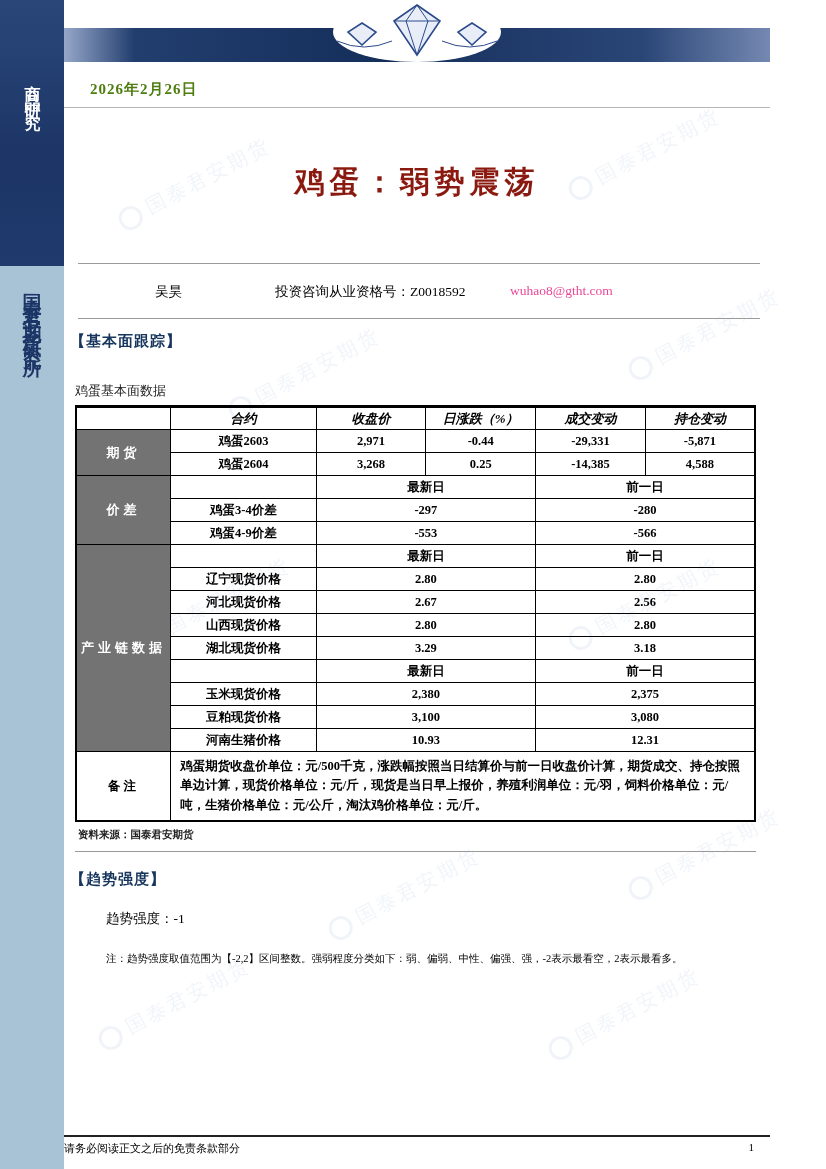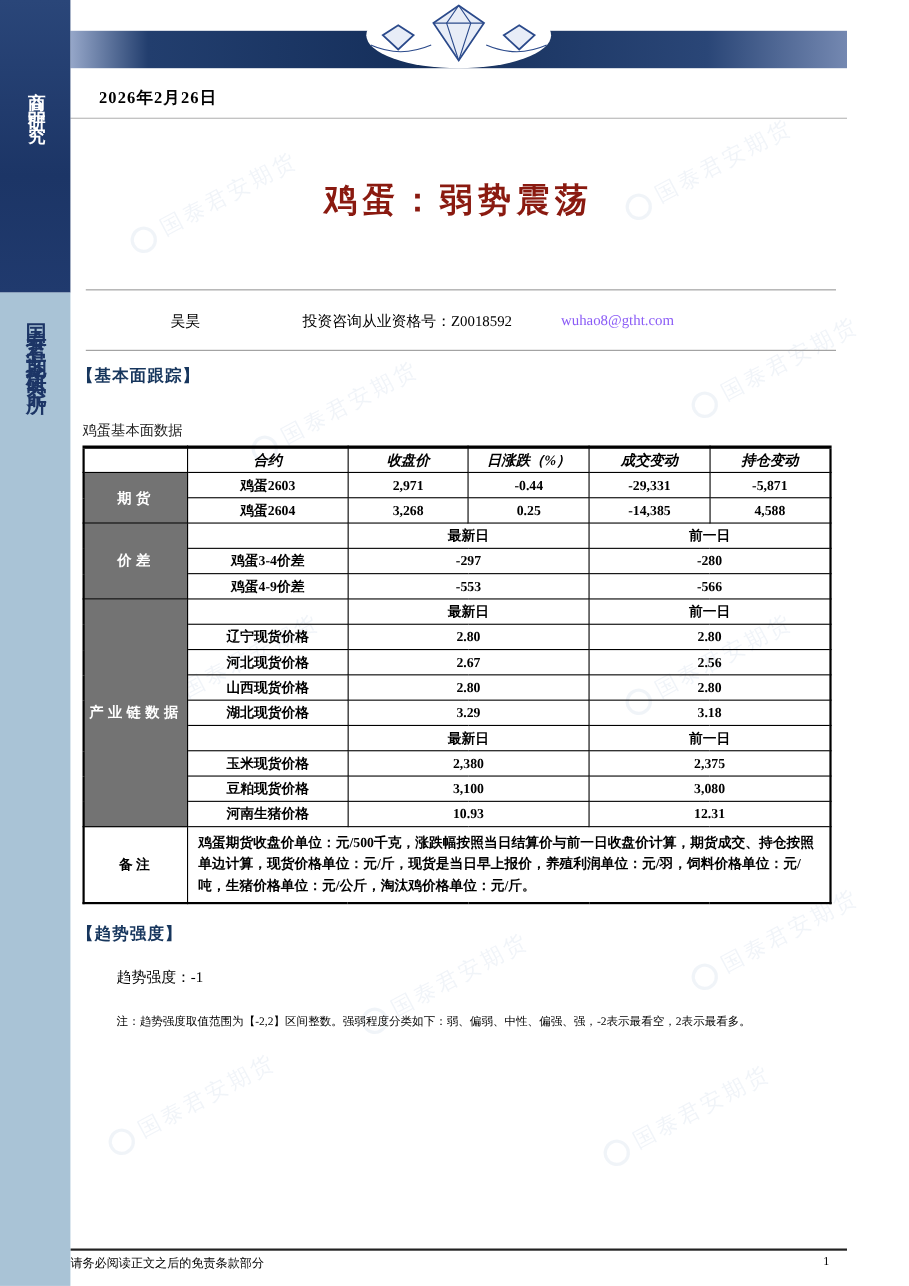--- a/index.html
+++ b/index.html
@@ -38,33 +38,33 @@
   }
   
   .banner {
     position:absolute; left:64px; top:28px; width:706px; height:34px; z-index:2;
     background:linear-gradient(90deg,#96a7c9 0%,#223e6e 10%,#152f5b 45%,#2a4677 82%,#7488b1 100%);
   }
   .logo { position:absolute; left:332px; top:1px; width:170px; height:62px; z-index:3; }
   
   .date {
     position:absolute; left:90px; top:80px; z-index:3;
-    font-size:15px; font-weight:bold; color:#000000; letter-spacing:1px;
+    font-size:15px; font-weight:bold; color:#4d7c0f; letter-spacing:1px;
   }
   .rule-a { position:absolute; left:64px; top:107px; width:706px; border-top:1px solid #b5b5b5; z-index:2; }
   .title {
     position:absolute; left:64px; top:162px; width:706px; z-index:3;
     text-align:center; font-size:30px; font-weight:bold; color:#8a1a10; letter-spacing:5px;
   }
   .author-top-rule    { position:absolute; left:78px; top:263px; width:682px; border-top:1px solid #9a9a9a; z-index:2; }
   .author-bottom-rule { position:absolute; left:78px; top:318px; width:682px; border-top:1px solid #9a9a9a; z-index:2; }
   .author-row { position:absolute; left:78px; top:283px; width:682px; height:20px; font-size:13.5px; z-index:3; }
   .author-row .name    { position:absolute; left:77px; }
   .author-row .license { position:absolute; left:197px; }
-  .author-row .email   { position:absolute; left:432px; color:#8b5cf6; text-decoration:none;text-align:center; }
+  .author-row .email   { position:absolute; left:432px; color:#ec4899; text-decoration:none;text-align:center; }
   
   .body-flow { position:absolute; left:64px; top:332px; width:706px; z-index:3; }
   .section-head { font-size:15px; font-weight:bold; color:#17365d; margin-left:6px; letter-spacing:1px; }
   .table-caption { margin:31px 0 5px 11px; font-size:13px; color:#222; }
   table.data {
     border-collapse:collapse; margin-left:11px; width:681px;
     border:2px solid #000; border-top:3px solid #000;
   }
   table.data th, table.data td {
     border:1px solid #000; text-align:center; font-size:12.5px;
@@ -281,20 +281,21 @@
           <td colspan="2">12.31</td>
         </tr>
 
         <tr>
           <th class="note-label">备注</th>
           <td class="note-text" colspan="5">鸡蛋期货收盘价单位：元/500千克，涨跌幅按照当日结算价与前一日收盘价计算，期货成交、持仓按照单边计算，现货价格单位：元/斤，现货是当日早上报价，养殖利润单位：元/羽，饲料价格单位：元/吨，生猪价格单位：元/公斤，淘汰鸡价格单位：元/斤。</td>
         </tr>
       </tbody>
     </table>
 
+    <div class="source">资料来源：国泰君安期货</div>
 
     <div class="section-head trend-head">【趋势强度】</div>
     <div class="trend-value">趋势强度：-1</div>
     <div class="trend-note">注：趋势强度取值范围为【-2,2】区间整数。强弱程度分类如下：弱、偏弱、中性、偏强、强，-2表示最看空，2表示最看多。</div>
 
   </div>
 
   <div class="footer-rule"></div>
   <div class="footer-text">请务必阅读正文之后的免责条款部分</div>
   <div class="page-num">1</div>

